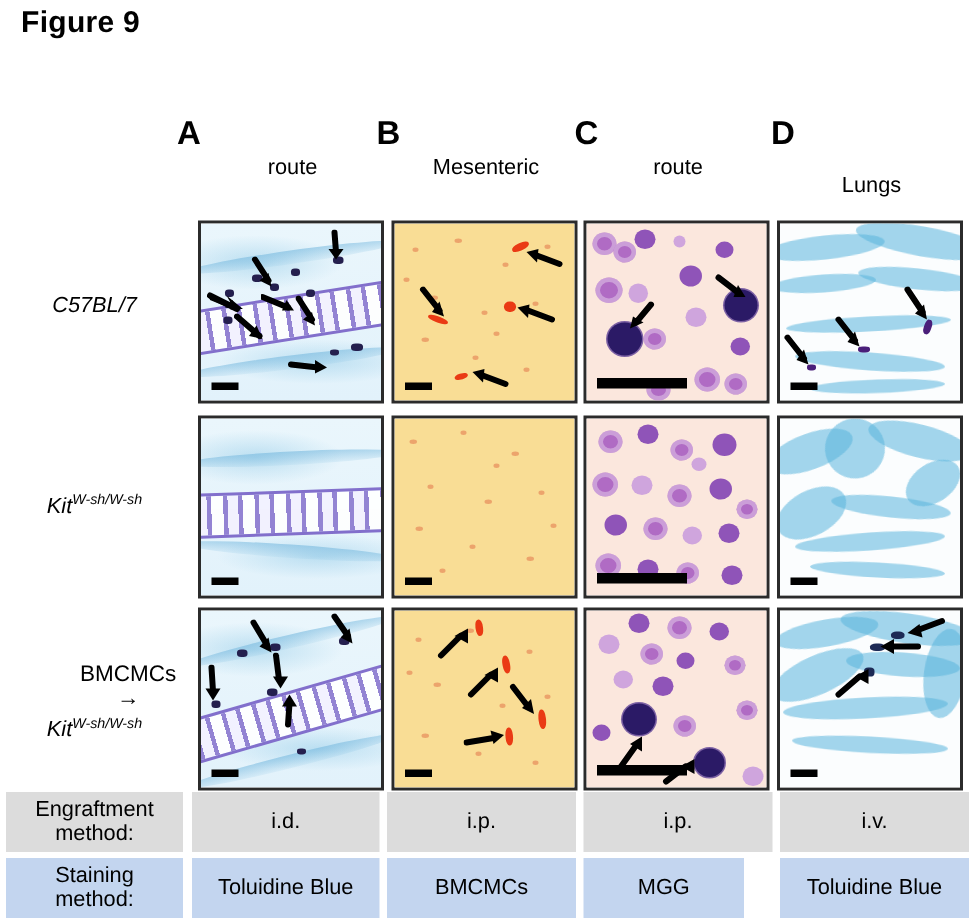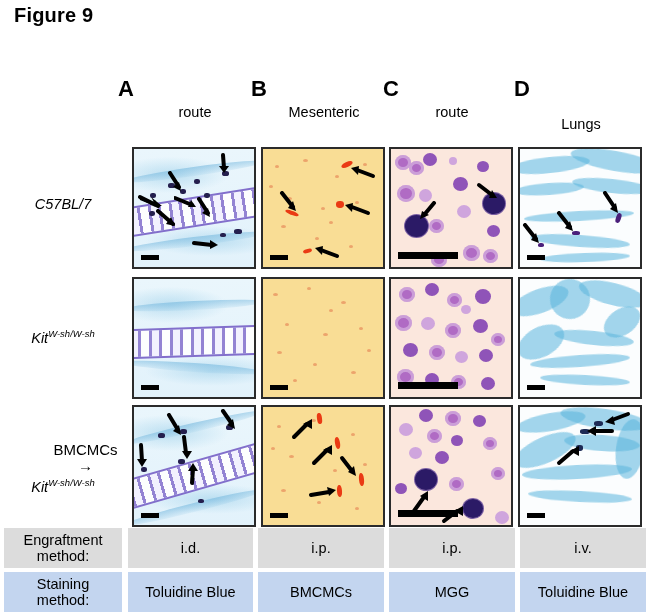--- a/index.html
+++ b/index.html
@@ -562,14 +562,14 @@
 <div class="tbl-cell tbl-gray" style="left:258px;top:528px;width:126px;height:40px;">i.p.</div>
 <div class="tbl-cell tbl-gray" style="left:389px;top:528px;width:126px;height:40px;">i.p.</div>
 <div class="tbl-cell tbl-gray" style="left:520px;top:528px;width:126px;height:40px;">i.v.</div>
 
 <div class="tbl-cell tbl-blue" style="left:4px;top:572px;width:118px;height:40px;flex-direction:column;">
   <span>Staining</span>
   <span>method:</span>
 </div>
 <div class="tbl-cell tbl-blue" style="left:128px;top:572px;width:125px;height:40px;">Toluidine Blue</div>
 <div class="tbl-cell tbl-blue" style="left:258px;top:572px;width:126px;height:40px;">BMCMCs</div>
-<div class="tbl-cell tbl-blue" style="left:389px;top:572px;width:126px;height:40px;">MGG</div>
+<div class="tbl-cell tbl-blue" style="left:389px;top:572px;width:107px;height:40px;">MGG</div>
 <div class="tbl-cell tbl-blue" style="left:520px;top:572px;width:126px;height:40px;">Toluidine Blue</div>
 
 </body></html>

